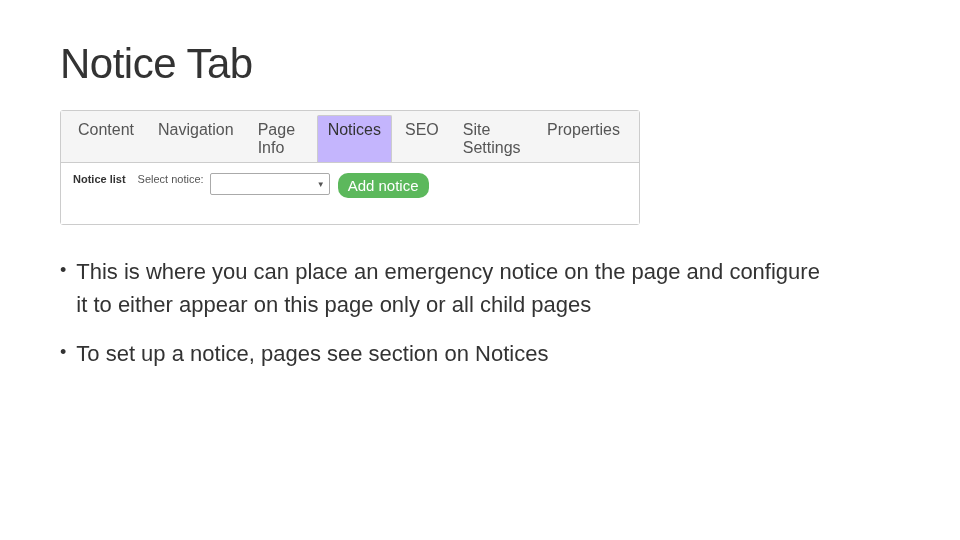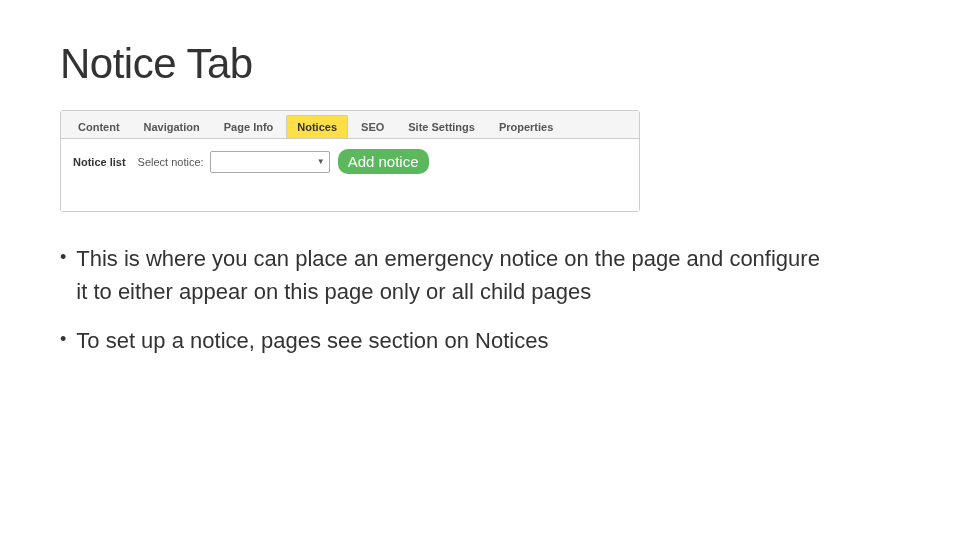--- a/index.html
+++ b/index.html
@@ -43,48 +43,47 @@
 
     .tabs-row {
       display: flex;
       border-bottom: 1px solid #cccccc;
       background: #f5f5f5;
       padding: 4px 6px 0 6px;
     }
 
     .tab-item {
       padding: 5px 10px;
-      font-size: 11px;
+      font-size: 16px;
       color: #555;
       border: 1px solid transparent;
       border-bottom: none;
       margin-right: 2px;
       background: #f5f5f5;
       cursor: pointer;
       border-radius: 2px 2px 0 0;
-      font-weight: bold;
     }
 
     .tab-item.active {
-      background: #fde047;
+      background: #c4b5fd;
       border-color: #cccccc;
       border-bottom-color: #ffffff;
       color: #333;
       text-align: center;
     }
 
     .mockup-body {
       padding: 10px 12px 14px 12px;
       background: #ffffff;
     }
 
     .notice-list-row {
       display: flex;
-      align-items: center;
-      margin-bottom: 23px;
+      align-items: flex-start;
+      margin-bottom: 12px;
     }
 
     .notice-list-label {
       font-size: 11px;
       color: #333;
       font-weight: 600;
       margin-right: 12px;
       white-space: nowrap;
     }
 

